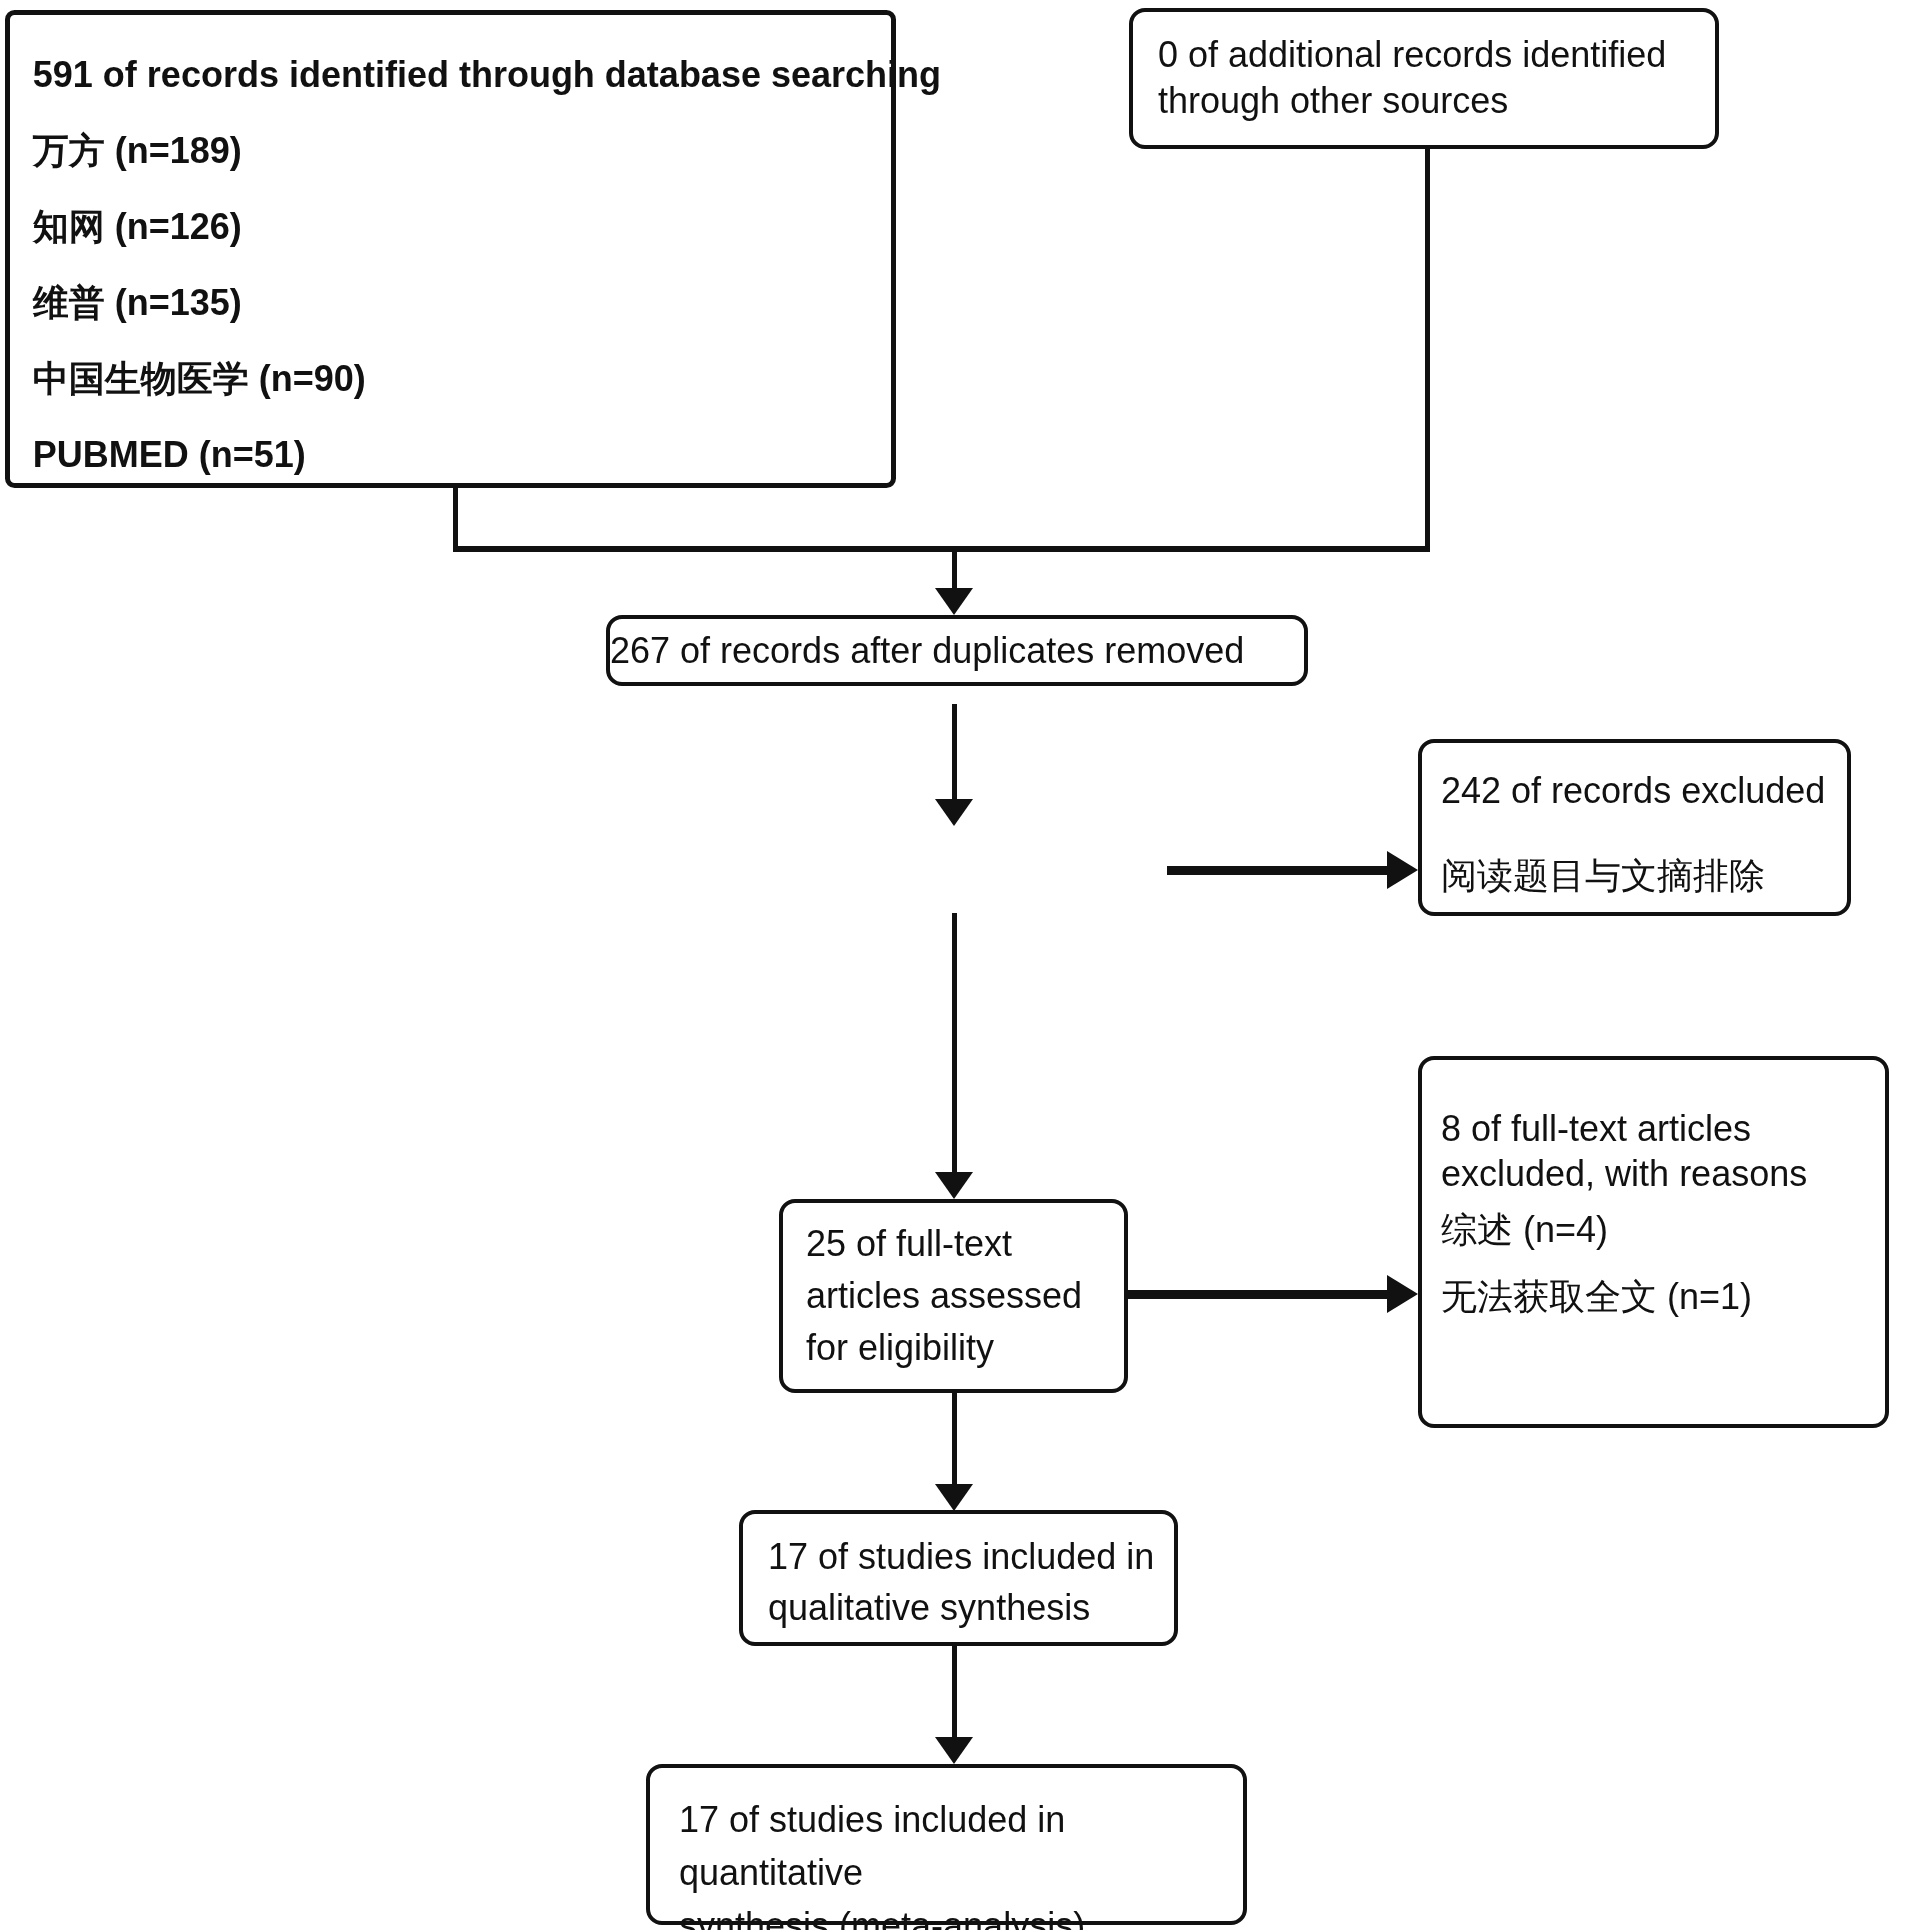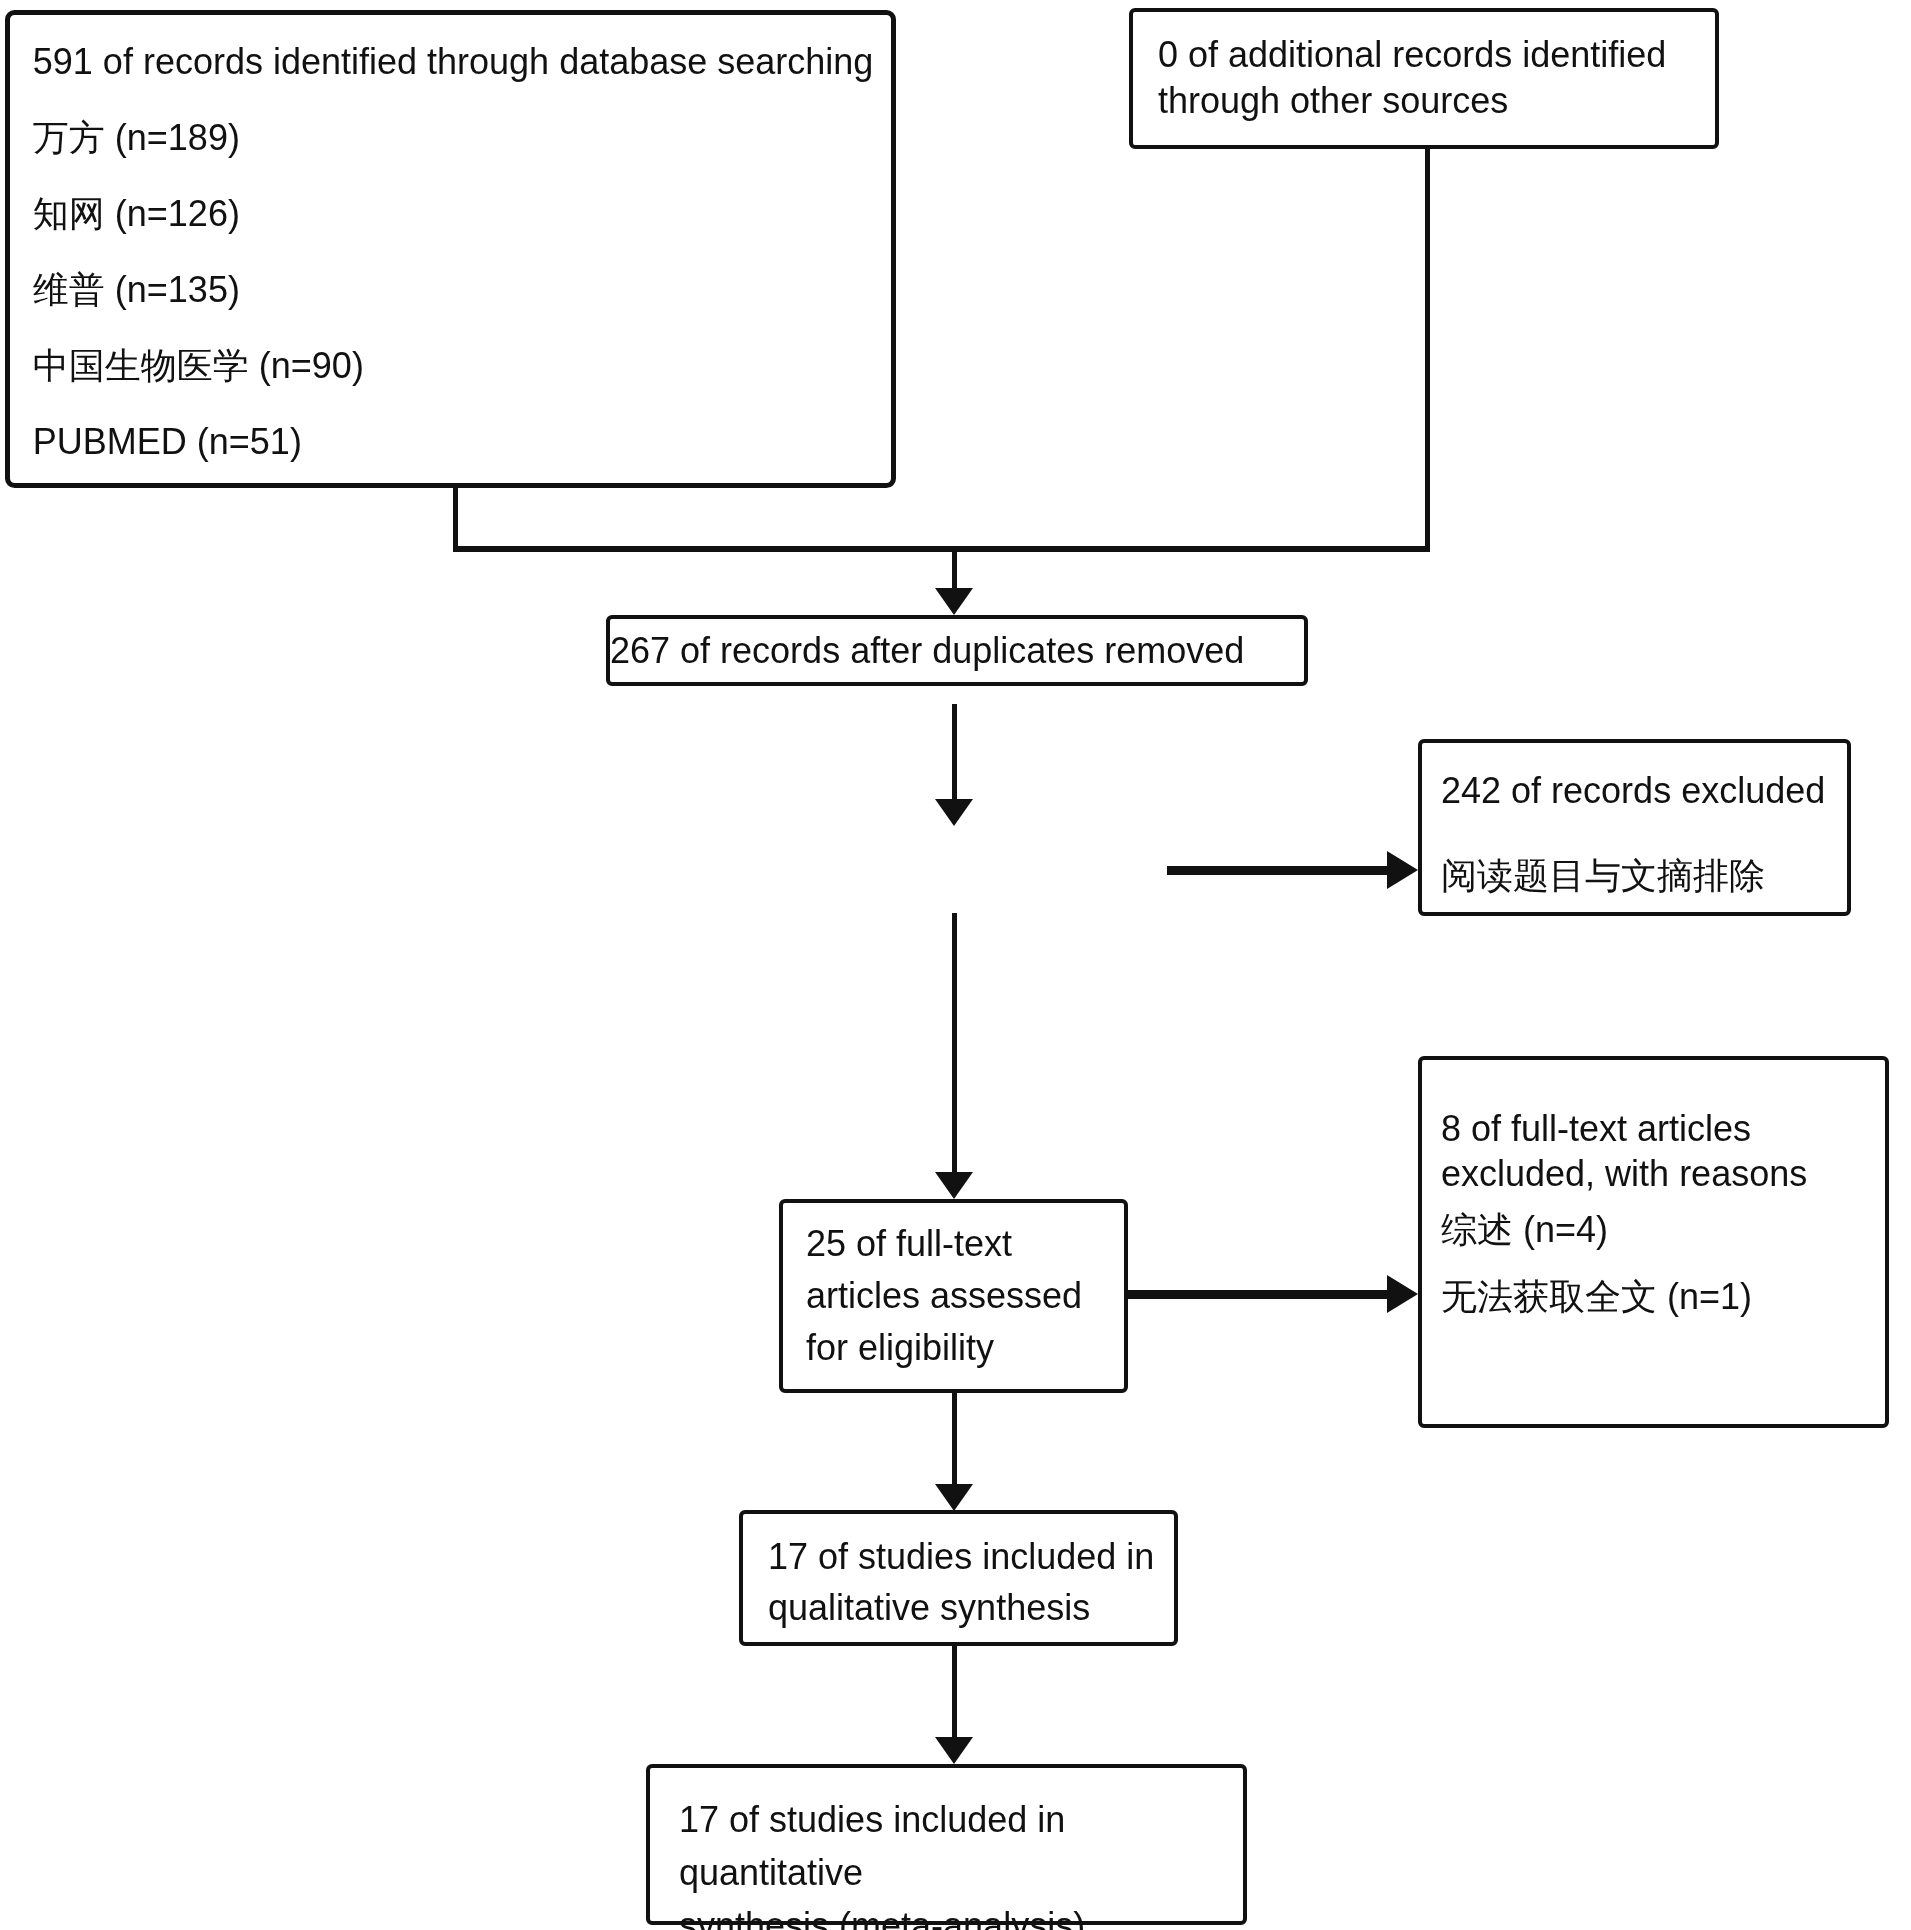--- a/index.html
+++ b/index.html
@@ -15,27 +15,27 @@
     background:var(--bg);
     font-family:"Liberation Sans","DejaVu Sans",sans-serif;
     color:var(--text);
     font-size:36px;
     overflow:hidden;
   }
   .box{
     position:absolute;
     box-sizing:border-box;
     border:4.8px solid var(--stroke);
-    border-radius:6px;
+    border-radius:16px;
     background:var(--bg);
   }
   .nowrap{white-space:nowrap;}
   .preline{white-space:pre-line;}
   
-  .box-identification{left:4.8px;top:9.6px;width:891px;height:478px;border-width:5.7px;border-radius:9.6px;padding:9px 0 0 23px;}
+  .box-identification{left:4.8px;top:9.6px;width:891px;height:478px;border-width:5.7px;border-radius:9.6px;padding:22px 0 0 23px;font-weight:bold;}
   .box-identification .line{line-height:76px;}
   .box-other{left:1129px;top:7.6px;width:590px;height:141px;display:flex;align-items:center;padding-left:25px;line-height:46px;}
   .box-dedup{left:606px;top:615px;width:702px;height:71px;display:flex;align-items:center;}
   .box-screened{left:734px;top:826px;width:433px;height:89px;display:flex;align-items:center;padding-left:25px;}
   .box-screen-excluded{left:1418px;top:739px;width:433px;height:177px;padding:25px 17px 0 19px;}
   .box-screen-excluded .title{line-height:46px;}
   .box-screen-excluded .reason{line-height:46px;margin-top:39px;}
   .box-fulltext{left:779px;top:1199px;width:349px;height:194px;padding:15.3px 0 0 23px;line-height:52px;}
   .box-fulltext-excluded{left:1418px;top:1056px;width:471px;height:372px;padding:46px 4px 0 19px;}
   .box-fulltext-excluded .title{line-height:45px;}

